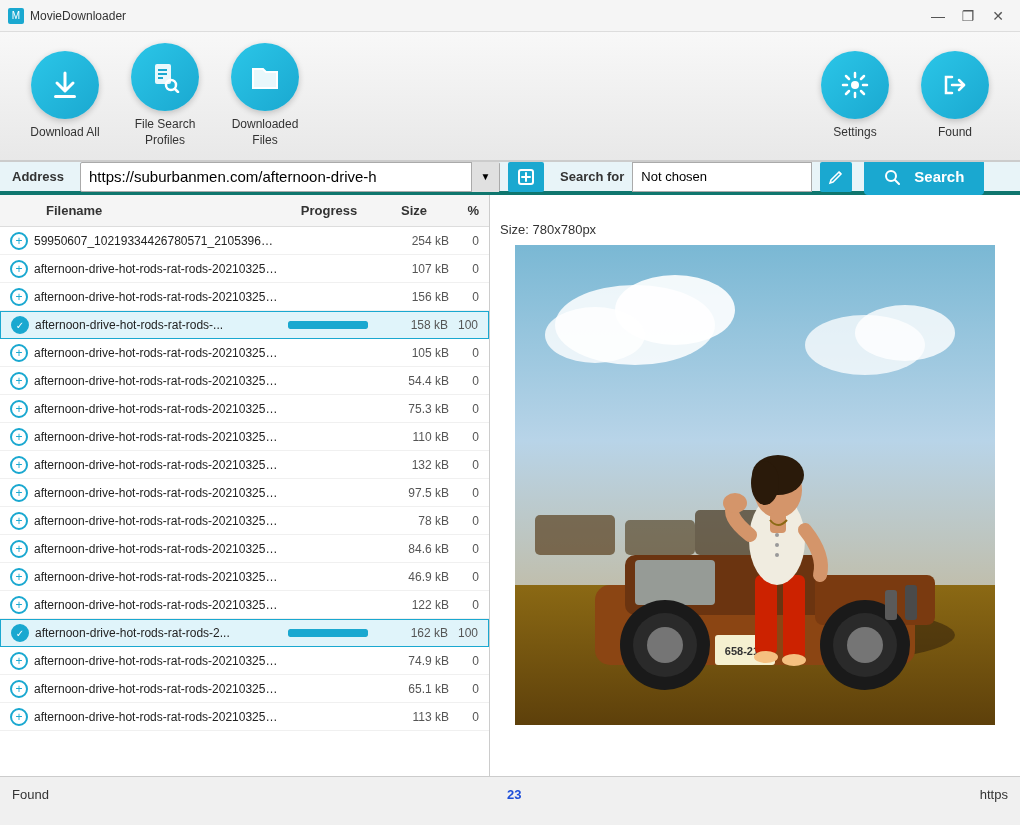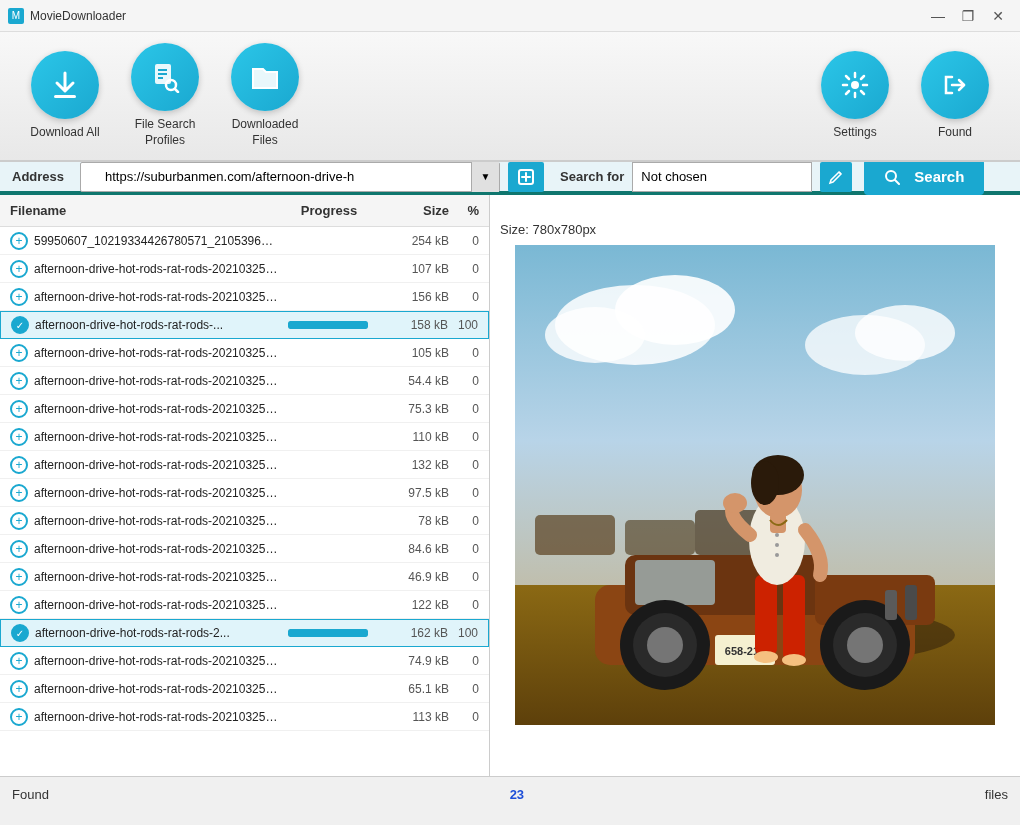--- a/index.html
+++ b/index.html
@@ -113,22 +113,22 @@
       max-width: 420px;
       background: white;
       border: 1px solid #aaa;
       border-radius: 2px;
       height: 30px;
     }
     #address-input {
       flex: 1;
       border: none;
       outline: none;
-      padding: 0 24px;
-      font-size: 13px;
+      padding: 0 8px;
+      font-size: 15px;
       background: transparent;
     }
     .addr-dropdown-btn {
       width: 28px;
       height: 30px;
       border: none;
       border-left: 1px solid #aaa;
       background: #e0e0e0;
       cursor: pointer;
       display: flex;
@@ -226,23 +226,23 @@
       background: white;
     }
     #file-list-header {
       display: flex;
       padding: 8px 10px;
       border-bottom: 1px solid #ddd;
       font-weight: bold;
       color: #333;
       background: #f5f5f5;
     }
-    .col-filename { flex: 1; }
+    .col-filename { flex: 1; margin-left: 36px; }
     .col-progress { width: 100px; text-align: center; }
-    .col-size { width: 70px; text-align: right; }
+    .col-size { width: 70px; text-align: center; }
     .col-pct { width: 30px; text-align: right; }
 
     #file-list-scroll {
       flex: 1;
       overflow-y: auto;
     }
     .file-row {
       display: flex;
       align-items: center;
       padding: 4px 10px;
@@ -700,14 +700,14 @@
           <path d="M255 275 Q263 285 272 275" stroke="#8B6914" stroke-width="2" fill="none"></path>
 
           <ellipse cx="220" cy="258" rx="12" ry="10" fill="#d4956a"></ellipse>
         </svg>
       </div>
     </div>
   </div>
 </div>
 
 <div id="status-bar">
-  <span>Found</span>&nbsp;<strong>23</strong>&nbsp;<span>files</span>
+  <span>Found</span>&nbsp;<strong>23</strong>&nbsp;<span>https</span>
 </div>
 
 </body></html>

